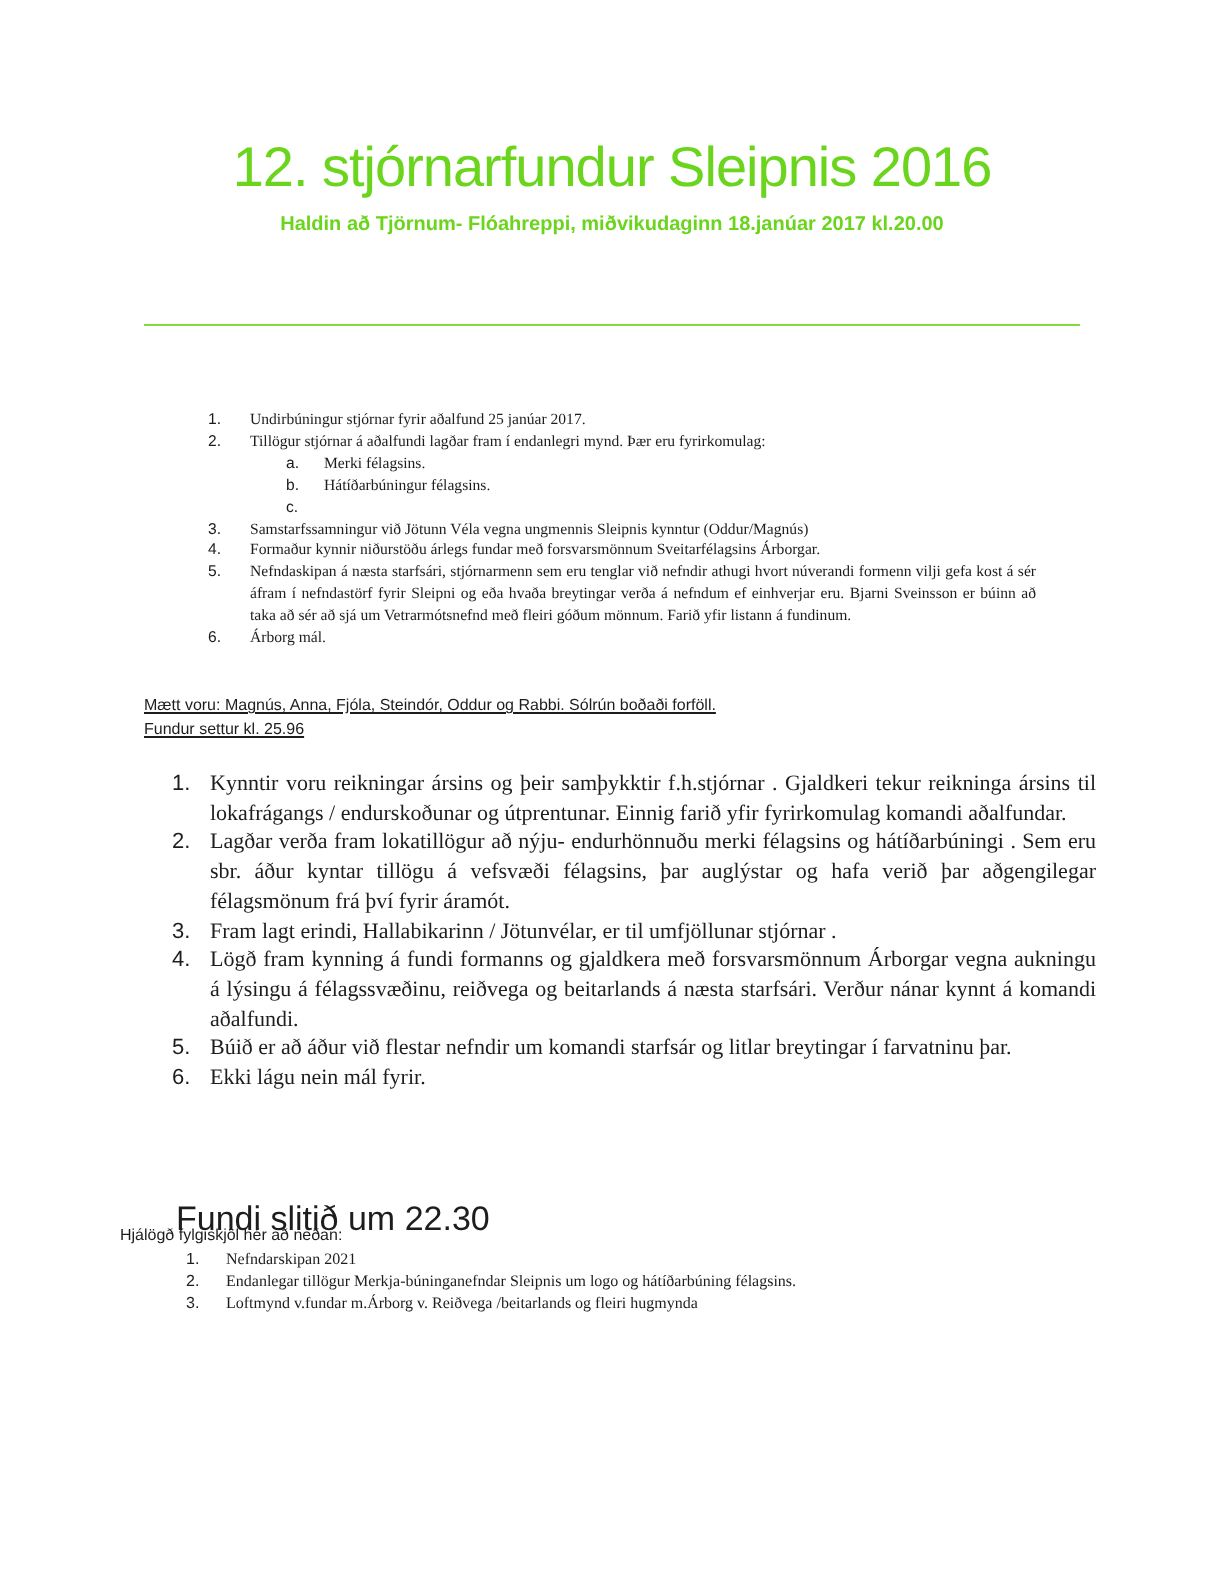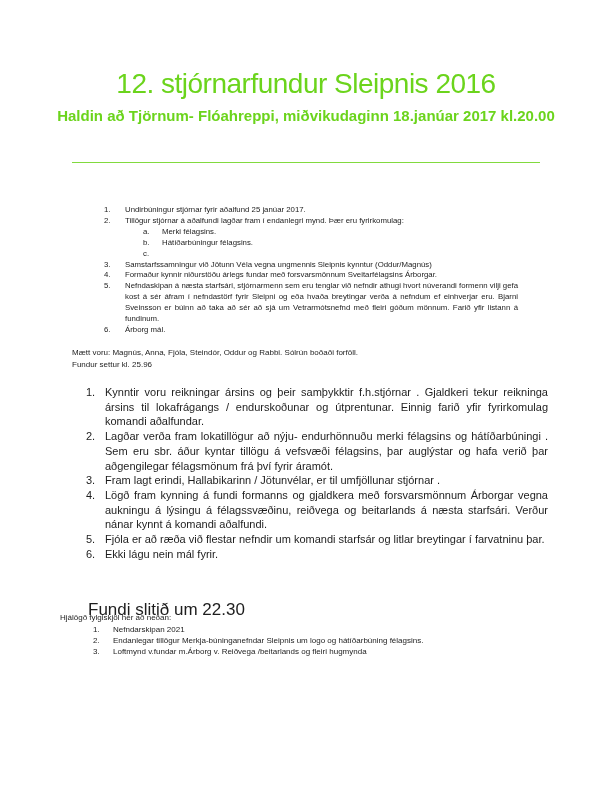--- a/index.html
+++ b/index.html
@@ -30,21 +30,21 @@
     letter-spacing: -0.5px;
     color: var(--accent-green, #6bd41c);
   }
   .doc-subtitle {
     position: absolute;
     top: 107px;
     left: 0;
     right: 0;
     margin: 0;
     text-align: center;
-    font-size: 15px;
+    font-size: 10px;
     font-weight: bold;
     color: var(--accent-green, #6bd41c);
   }
   .rule {
     position: absolute;
     top: 162px;
     left: 72px;
     width: 468px;
     height: 1px;
     border: none;
@@ -57,34 +57,34 @@
     position: absolute;
     top: 205px;
     left: 104px;
     width: 414px;
     font-size: 7.8px;
     line-height: 10.9px;
     color: #1c1c1c;
   }
   .row { display: flex; }
   .row .num { flex: none; }
-  .row .txt { flex: 1; text-align: justify; }
+  .row .txt { flex: 1; text-align: justify; font-family: Liberation Serif, serif; }
   .agenda .num { width: 21px; }
   .agenda .row.sub { padding-left: 39px; }
   .agenda .row.sub .num { width: 19px; }
   
   .attendance {
     position: absolute;
     top: 347px;
     left: 72px;
     width: 440px;
     font-size: 8px;
     line-height: 11.5px;
   }
-  .attendance p { margin: 0; }
+  .attendance p { margin: 0; text-decoration: underline; }
   
   .minutes {
     position: absolute;
     top: 385px;
     left: 86px;
     width: 462px;
     font-size: 11px;
     line-height: 14.7px;
   }
   .minutes .num { width: 19px; }
@@ -173,21 +173,21 @@
     <div class="row">
       <span class="num">3.</span>
       <span class="txt">Fram lagt erindi, Hallabikarinn / Jötunvélar,  er til umfjöllunar stjórnar .</span>
     </div>
     <div class="row">
       <span class="num">4.</span>
       <span class="txt">Lögð fram kynning á fundi formanns og gjaldkera með forsvarsmönnum Árborgar vegna aukningu á lýsingu á félagssvæðinu, reiðvega og beitarlands á næsta starfsári. Verður nánar kynnt á komandi aðalfundi.</span>
     </div>
     <div class="row">
       <span class="num">5.</span>
-      <span class="txt">Fjóla er að ræða við flestar nefndir um komandi starfsár og litlar breytingar í farvatninu þar.</span>
+      <span class="txt">Búið er að áður við flestar nefndir um komandi starfsár og litlar breytingar í farvatninu þar.</span>
     </div>
     <div class="row">
       <span class="num">6.</span>
       <span class="txt">Ekki lágu nein mál fyrir.</span>
     </div>
   </section>
 
   <p class="closing">Fundi slitið um 22.30</p>
 
   <section class="attachments">

